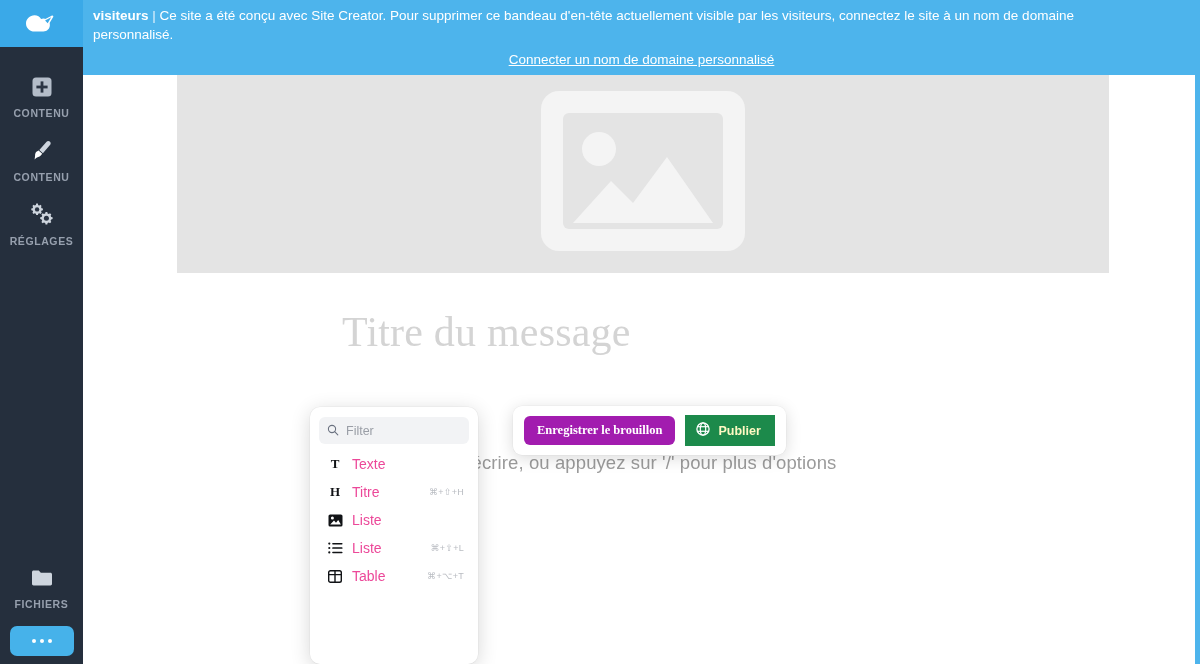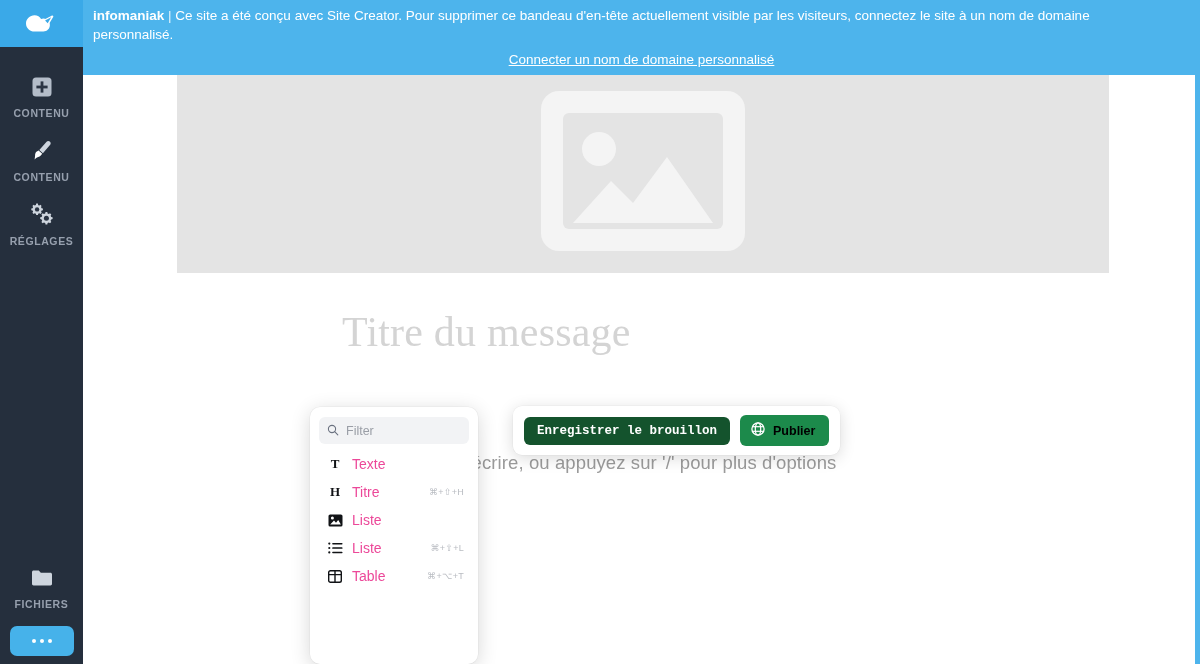--- a/index.html
+++ b/index.html
@@ -221,38 +221,38 @@
     position: absolute;
     left: 430px; top: 406px;
     background: #ffffff;
     border-radius: 9px;
     box-shadow: 0 3px 16px rgba(0,0,0,0.15), 0 0 0 0.5px rgba(0,0,0,0.04);
     padding: 9px 11px;
     display: flex; align-items: center; gap: 10px;
     z-index: 21;
   }
   #btn-draft {
-    background: #14532d;
+    background: #a21caf;
     color: #ffffff;
     font-size: 12.5px;
     font-weight: 700;
     border: none;
     border-radius: 6px;
     padding: 7px 13px;
     cursor: pointer;
-    font-family: Liberation Mono, monospace;
+    font-family: Liberation Serif, serif;
     white-space: nowrap;
   }
   #btn-publish {
     background: #1c8a4b;
-    color: #000000;
+    color: #fef9c3;
     font-size: 12.5px;
     font-weight: 700;
     border: none;
-    border-radius: 6px;
+    border-radius: 0;
     padding: 7px 14px 7px 11px;
     cursor: pointer;
     font-family: "Liberation Sans", sans-serif;
     display: flex; align-items: center; gap: 8px;
     white-space: nowrap;
   }
 </style>
 </head>
 <body>
 
@@ -426,21 +426,21 @@
             <line x1="1.1" y1="4.7" x2="12.9" y2="4.7" stroke="#ffffff" stroke-width="1.2"></line>
             <line x1="1.1" y1="9.3" x2="12.9" y2="9.3" stroke="#ffffff" stroke-width="1.2"></line>
           </svg>
         </span>
         <span>Publier</span>
       </button>
     </div>
 
     <div id="banner">
       <div id="banner-text">
-        <span id="banner-brand">infomaniak</span>
+        <span id="banner-brand">visiteurs</span>
         <span id="banner-sep">|</span>
         <span>Ce site a été conçu avec Site Creator. Pour supprimer ce bandeau d'en-tête actuellement visible par les visiteurs, connectez le site à un nom de domaine personnalisé.</span>
       </div>
       <div id="banner-link-row">
         <a id="banner-link" href="#">Connecter un nom de domaine personnalisé</a>
       </div>
     </div>
 
     <div id="canvas-right-edge"></div>
   </div>

